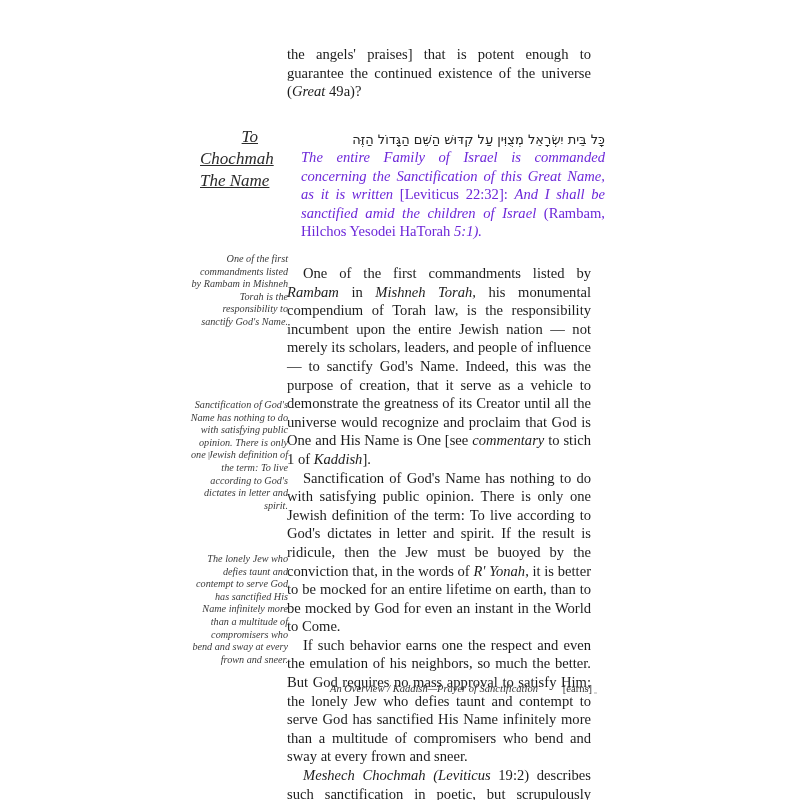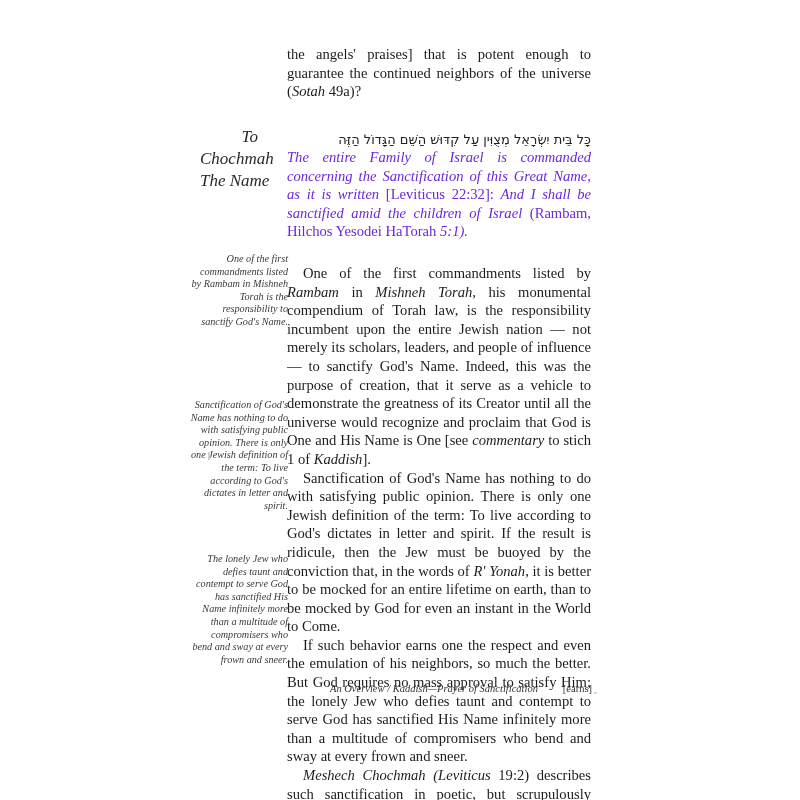--- a/index.html
+++ b/index.html
@@ -2,40 +2,40 @@
 <html><head>
   <meta charset="utf-8">
   <style>
     html, body { margin: 0; padding: 0; background: #ffffff; }
     body { width: 800px; height: 800px; position: relative; overflow: hidden; font-family: "DejaVu Serif", "Liberation Serif", serif; color: #1a1a1a; }
     .page { position: absolute; left: 0; top: 0; width: 800px; height: 800px; }
     .main { position: absolute; left: 287px; width: 304px; font-family: "Liberation Serif", serif; font-size: 14.6px; line-height: 18.6px; text-align: justify; color: #1c1c1c; }
     .main p { margin: 0; }
     .indent { text-indent: 16px; }
     .top-para { top: 45px; }
-    .hebrew-block { position: absolute; left: 287px; top: 131px; width: 304px; }
+    .hebrew-block { position: absolute; left: 301px; top: 131px; width: 304px; }
     .hebrew { direction: rtl; text-align: right; font-family: "DejaVu Sans", sans-serif; font-size: 13px; line-height: 17px; color: #222; margin: 0; }
     .translation { font-family: "Liberation Serif", serif; font-size: 14.6px; line-height: 18.6px; text-align: justify; margin: 0; color: #6d28d9; }
     .translation i { font-style: italic; }
     .section-heading { position: absolute; left: 200px; top: 126px; width: 58px; text-align: right; font-family: "Liberation Serif", serif; font-style: italic; font-size: 17px; line-height: 22px; color: #2a2a2a; }
-    .section-heading div { white-space: nowrap; }
+    .section-heading div { white-space: nowrap; text-decoration: underline; }
     .margin-note { position: absolute; left: 190px; width: 98px; text-align: right; font-family: "Liberation Serif", serif; font-style: italic; font-size: 10.2px; line-height: 12.6px; color: #3a3a3a; }
     .body-block { top: 264px; }
     .footer { position: absolute; top: 683px; left: 330px; width: 262px; font-family: "Liberation Serif", serif; font-style: italic; font-size: 10.5px; color: #333; display: flex; justify-content: space-between; }
     .footer .pg { font-style: normal; }
     .speck { position: absolute; width: 2px; height: 8px; background: #cfcfcf; left: 208px; top: 452px; }
     .speck2 { position: absolute; width: 3px; height: 2px; background: #d8d8d8; left: 594px; top: 692px; }
   </style>
 </head>
 <body>
 
 <div class="page">
 
   <div class="main top-para" style="position:absolute;">
-    <p><span>the angels' praises] that is potent enough to guarantee the continued neighbors of the universe (</span><i>Sotah</i><span> 49a)?</span></p>
+    <p><span>the angels' praises] that is potent enough to guarantee the continued existence of the universe (</span><i>Great</i><span> 49a)?</span></p>
   </div>
 
   <div class="section-heading">
     <div>To</div>
     <div>Chochmah</div>
     <div>The Name</div>
   </div>
 
   <div class="hebrew-block">
     <p class="hebrew">כָּל בֵּית יִשְׂרָאֵל מְצֻוִּין עַל קִדּוּשׁ הַשֵּׁם הַגָּדוֹל הַזֶּה</p>

